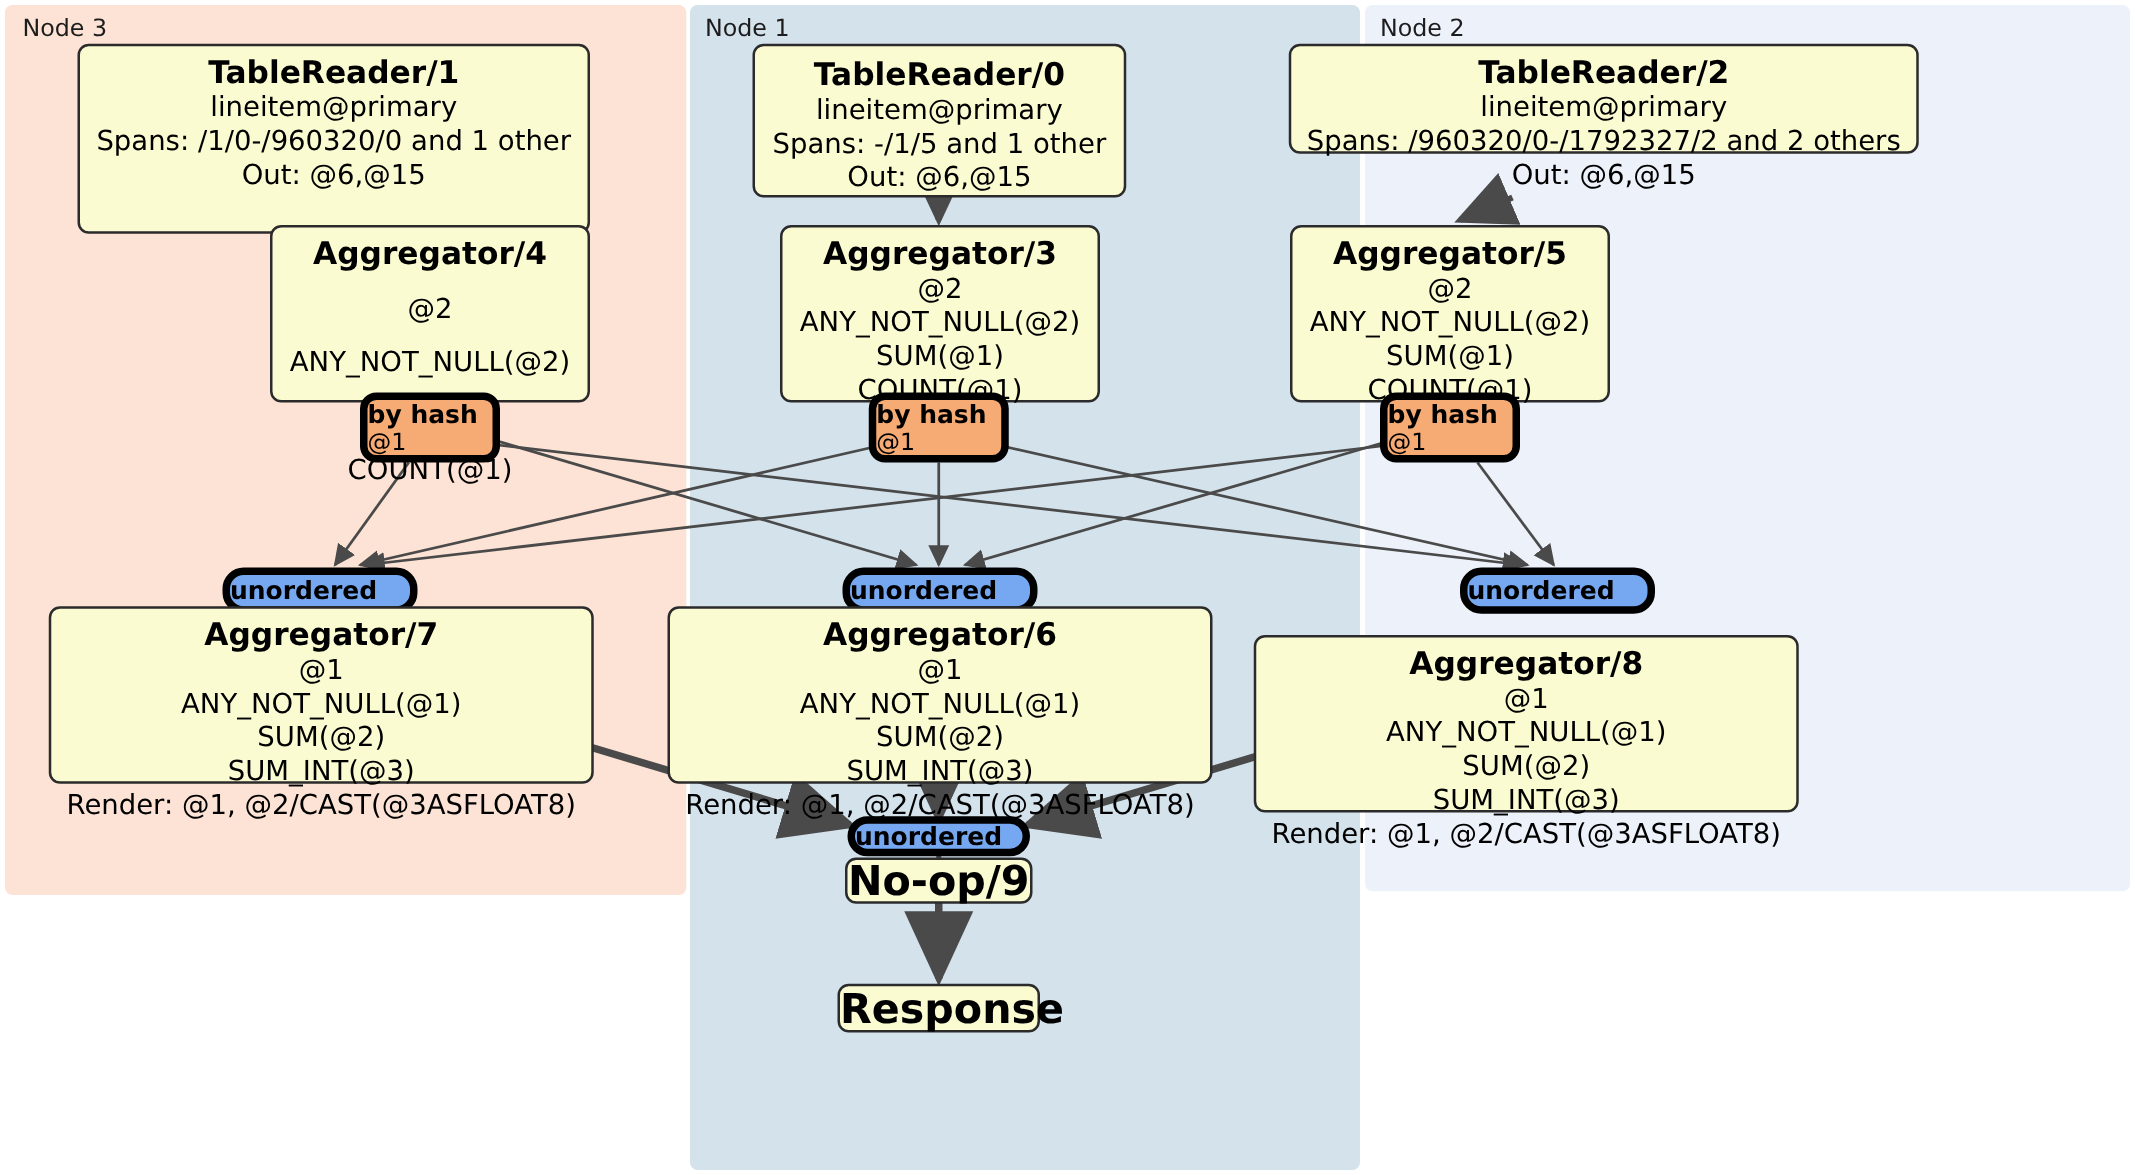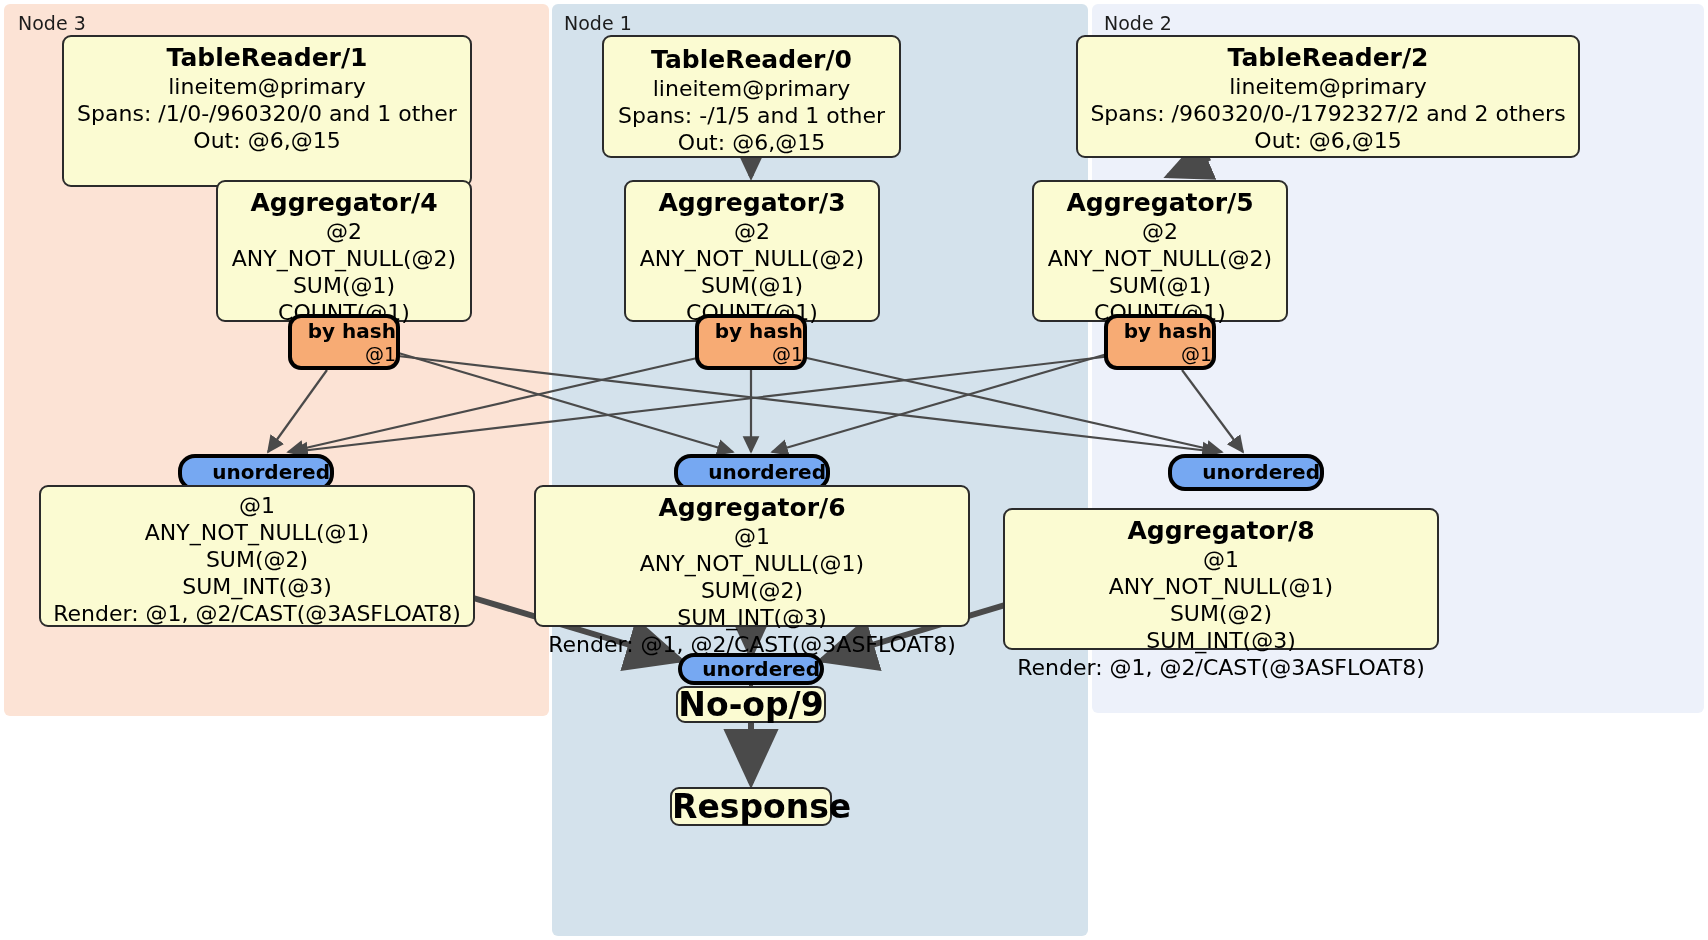--- a/index.html
+++ b/index.html
@@ -22,23 +22,23 @@
   .box{position:absolute;background:#fbfbd2;border:2px solid #2b2b2b;
        border-radius:9px;box-sizing:border-box;text-align:center;
        display:flex;flex-direction:column;justify-content:flex-start;
        align-items:stretch;padding-top:5px;}
   .box .ttl{font-weight:bold;font-size:25px;line-height:31px;color:#000;}
   .box .ln{font-size:22px;line-height:27px;color:#000000;white-space:nowrap;}
   .box.small{justify-content:center;padding-top:0;}
   .box.small .ttl{font-size:33px;line-height:25px;}
 
   
-  .badge{position:absolute;border:4px solid #000000;box-sizing:border-box;
+  .badge{position:absolute;border:6px solid #000000;box-sizing:border-box;
          text-align:center;display:flex;flex-direction:column;
-         justify-content:center;align-items:flex-end;}
+         justify-content:center;align-items:flex-start;}
   .badge .b1{font-weight:bold;font-size:20px;line-height:23px;color:#000;}
   .badge .b2{font-size:19px;line-height:22px;color:#000;}
   .badge.hash{background:#f7ab74;border-radius:13px;}
   .badge.unord{background:#76a8f2;border-radius:17px;}
 </style>
 </head>
 <body>
 
 <div id="stage">
 
@@ -98,28 +98,28 @@
     <div class="ln">Out: @6,@15</div>
   </div>
 
   <div class="box" style="left:602px;top:35px;width:299px;height:123px;justify-content:flex-end;">
     <div class="ttl">TableReader/0</div>
     <div class="ln">lineitem@primary</div>
     <div class="ln">Spans: -/1/5 and 1 other</div>
     <div class="ln">Out: @6,@15</div>
   </div>
 
-  <div class="box" style="left:1031px;top:35px;width:504px;height:123px;margin-left:45px;">
+  <div class="box" style="left:1031px;top:35px;width:504px;height:88px;">
     <div class="ttl">TableReader/2</div>
     <div class="ln">lineitem@primary</div>
     <div class="ln">Spans: /960320/0-/1792327/2 and 2 others</div>
     <div class="ln">Out: @6,@15</div>
   </div>
 
-  <div class="box" style="left:216px;top:180px;width:256px;height:142px;">
+  <div class="box" style="left:216px;top:180px;width:256px;height:142px;gap:16px;">
     <div class="ttl">Aggregator/4</div>
     <div class="ln">@2</div>
     <div class="ln">ANY_NOT_NULL(@2)</div>
     <div class="ln">SUM(@1)</div>
     <div class="ln">COUNT(@1)</div>
   </div>
 
   <div class="box" style="left:624px;top:180px;width:256px;height:142px;">
     <div class="ttl">Aggregator/3</div>
     <div class="ln">@2</div>
@@ -153,20 +153,21 @@
     <div class="b1">unordered</div>
   </div>
   <div class="badge unord" style="left:674px;top:454px;width:156px;height:37px;">
     <div class="b1">unordered</div>
   </div>
   <div class="badge unord" style="left:1168px;top:454px;width:156px;height:37px;">
     <div class="b1">unordered</div>
   </div>
 
   <div class="box" style="left:39px;top:485px;width:436px;height:142px;">
+    <div class="ttl">Aggregator/7</div>
     <div class="ln">@1</div>
     <div class="ln">ANY_NOT_NULL(@1)</div>
     <div class="ln">SUM(@2)</div>
     <div class="ln">SUM_INT(@3)</div>
     <div class="ln">Render: @1, @2/CAST(@3ASFLOAT8)</div>
   </div>
 
   <div class="box" style="left:534px;top:485px;width:436px;height:142px;">
     <div class="ttl">Aggregator/6</div>
     <div class="ln">@1</div>

